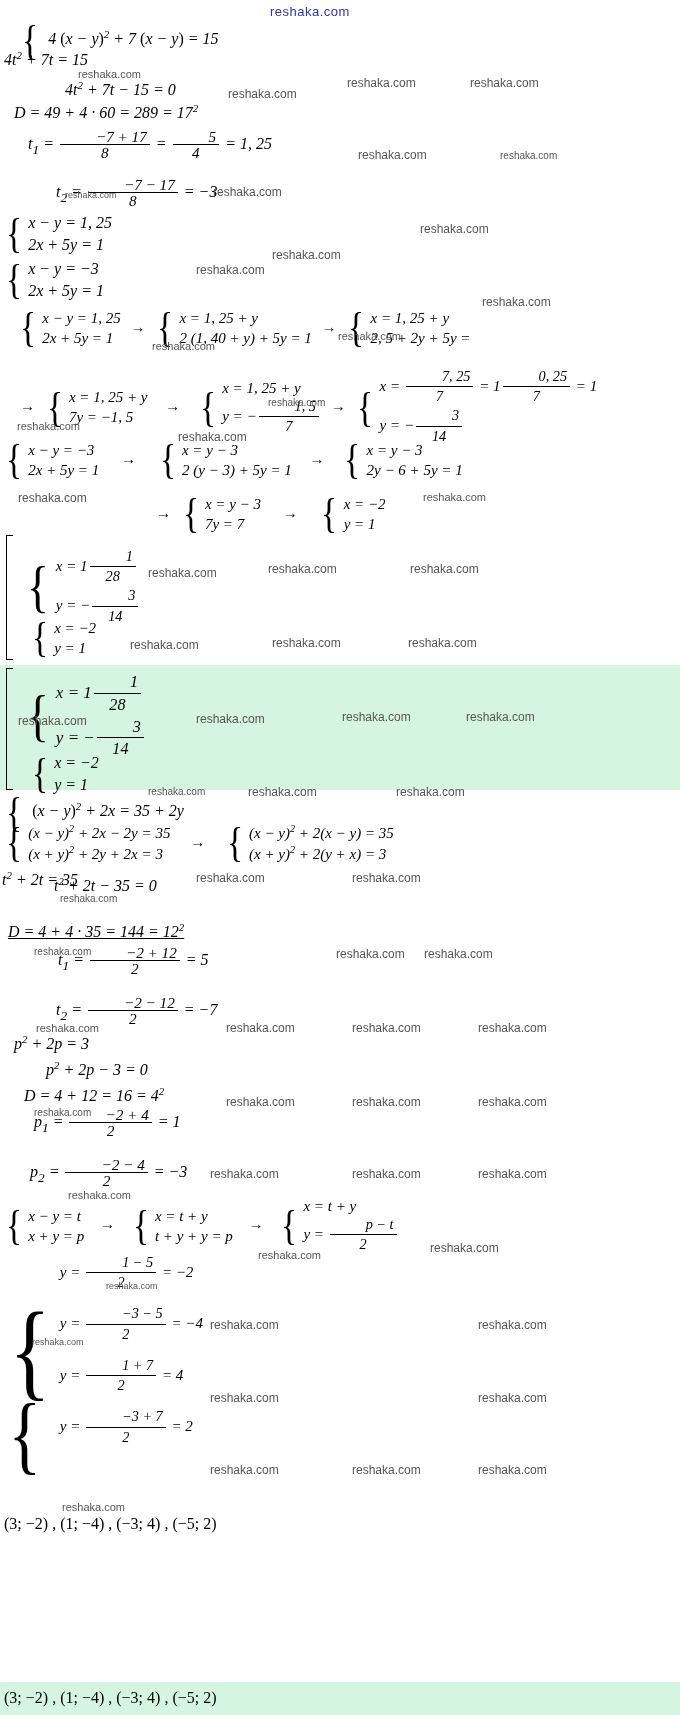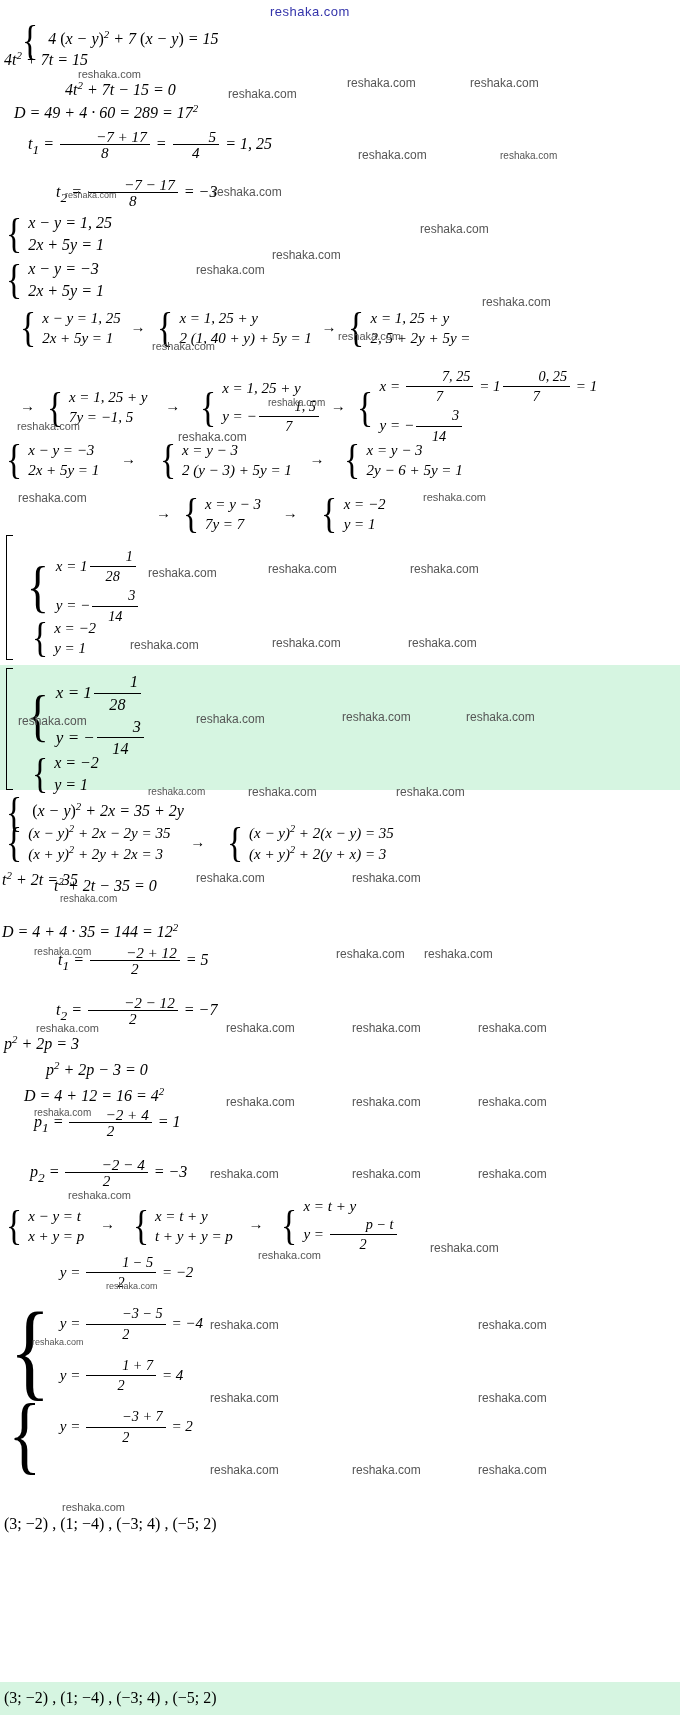--- a/index.html
+++ b/index.html
@@ -320,33 +320,33 @@
   </div>
 
   <div class="line" style="left:2px; top:870px;">
     t<sup>2</sup> + 2t = 35
   </div>
 
   <div class="line" style="left:54px; top:876px;">
     t<sup>2</sup> + 2t − 35 = 0
   </div>
 
-  <div class="line" style="left:2px; top:922px;">
+  <div class="line" style="left:8px; top:922px;text-decoration:underline;">
     D = 4 + 4 · 35 = 144 = 12<sup>2</sup>
   </div>
 
   <div class="line" style="left:58px; top:946px;">
     t<sub>1</sub> = <span class="frac"><span class="num">−2 + 12</span><span class="den">2</span></span> = 5
   </div>
 
   <div class="line" style="left:56px; top:996px;">
     t<sub>2</sub> = <span class="frac"><span class="num">−2 − 12</span><span class="den">2</span></span> = −7
   </div>
 
-  <div class="line" style="left:4px; top:1034px;">
+  <div class="line" style="left:14px; top:1034px;">
     p<sup>2</sup> + 2p = 3
   </div>
 
   <div class="line" style="left:46px; top:1060px;">
     p<sup>2</sup> + 2p − 3 = 0
   </div>
 
   <div class="line" style="left:24px; top:1086px;text-align:right;">
     D = 4 + 12 = 16 = 4<sup>2</sup>
   </div>

